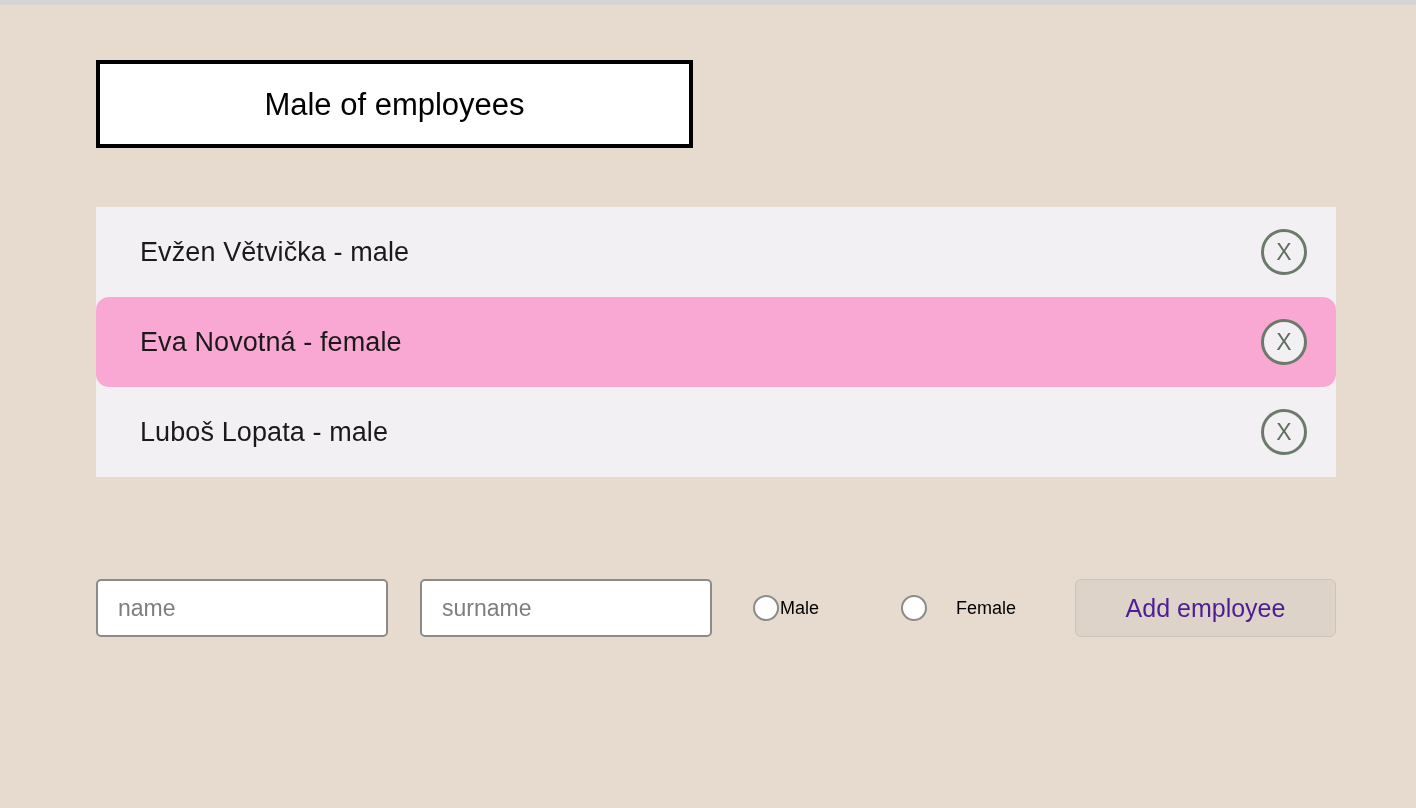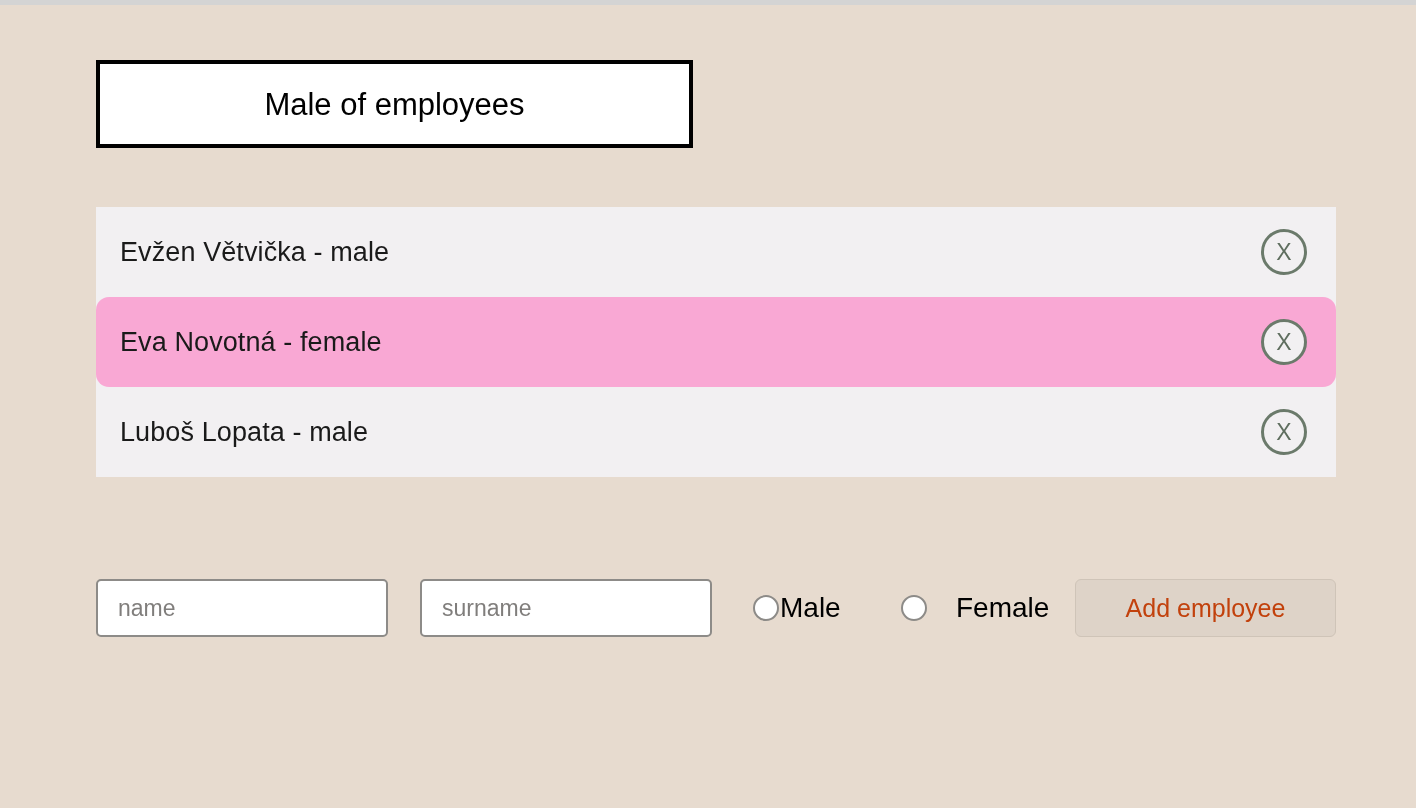--- a/index.html
+++ b/index.html
@@ -76,21 +76,21 @@
     display: flex;
     align-items: center;
     background: #f2f0f2;
     cursor: pointer;
   }
   .employee-row.selected {
     background: #f9a8d4;
     border-radius: 13px;
   }
   .employee-name {
-    margin-left: 24px;
+    margin-left: 44px;
     font-size: 27px;
     color: #1a1a1a;
     letter-spacing: 0.1px;
   }
   .remove-btn {
     position: absolute;
     right: 29px;
     top: 50%;
     transform: translateY(-50%);
     width: 46px;
@@ -153,37 +153,37 @@
   .radio-mark {
     width: 26px;
     height: 26px;
     box-sizing: border-box;
     border: 2px solid #8d8b88;
     border-radius: 50%;
     background: #ffffff;
     flex: 0 0 auto;
   }
   .radio-label {
-    font-size: 28px;
+    font-size: 18px;
     color: #000000;
     margin-left: 1px;
     line-height: 1;
   }
 
   #add-employee-button {
     position: absolute;
     left: 979px;
     top: 0;
     width: 261px;
     height: 58px;
     box-sizing: border-box;
     border: 1px solid #cfc4b8;
     border-radius: 6px;
     background: #ded3c8;
-    color: #c2410c;
+    color: #4c1d95;
     font-size: 25px;
     font-family: "Liberation Sans", "DejaVu Sans", sans-serif;
     cursor: default;
   }
 </style>
 </head>
 <body>
 
 <div id="app">
 

